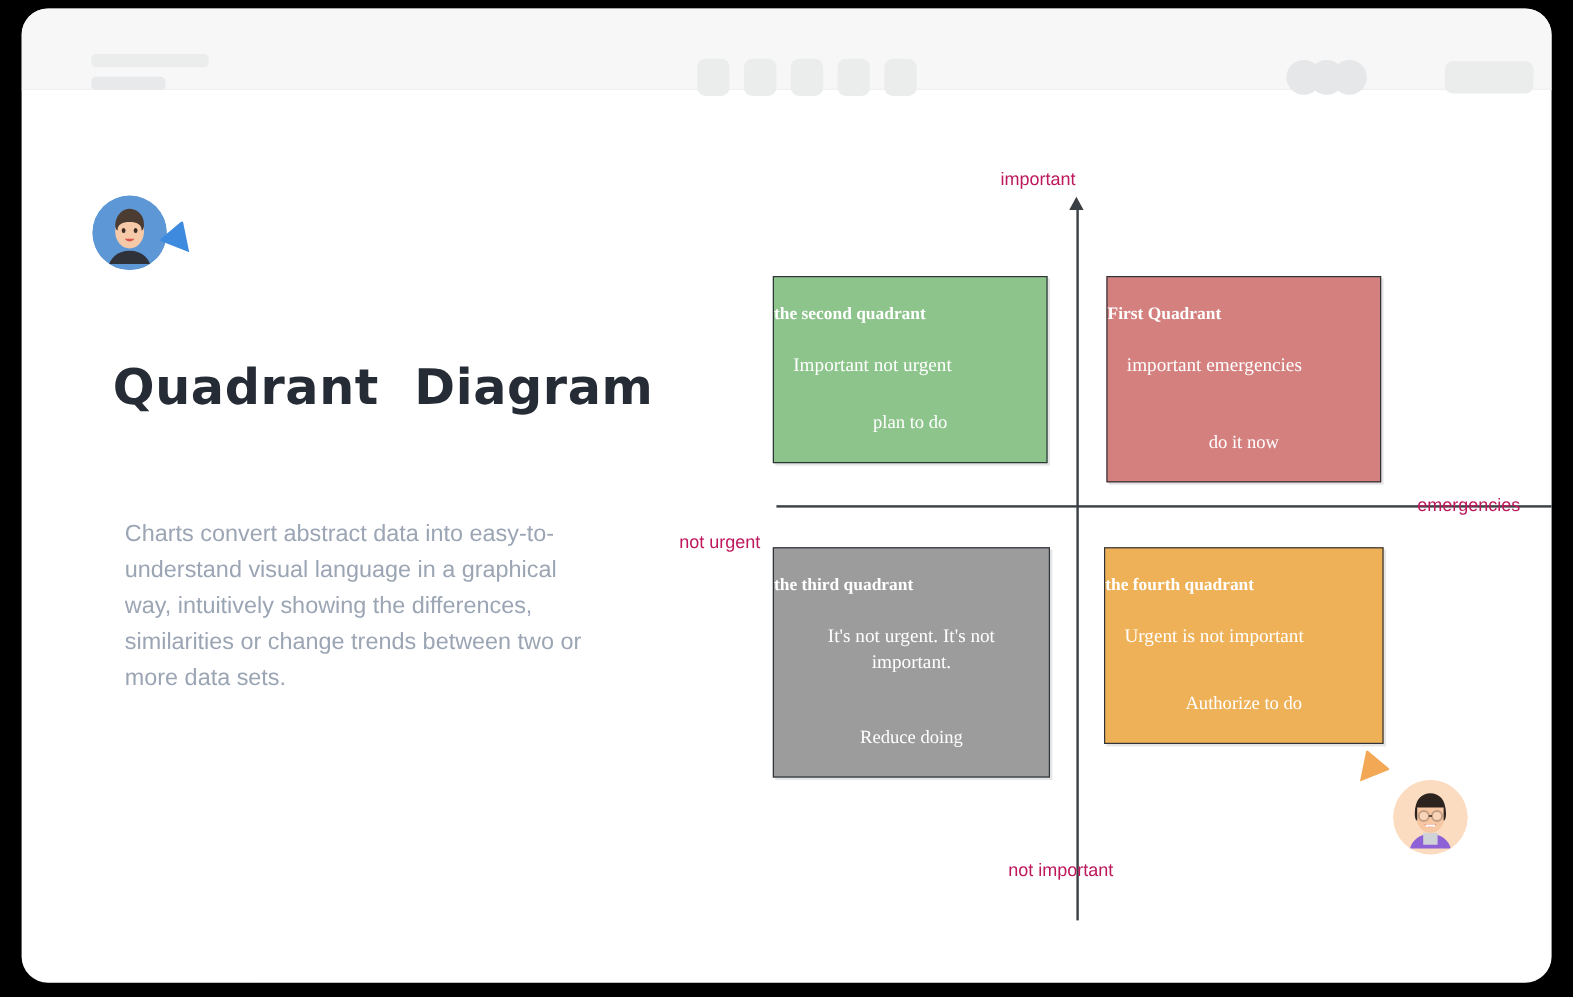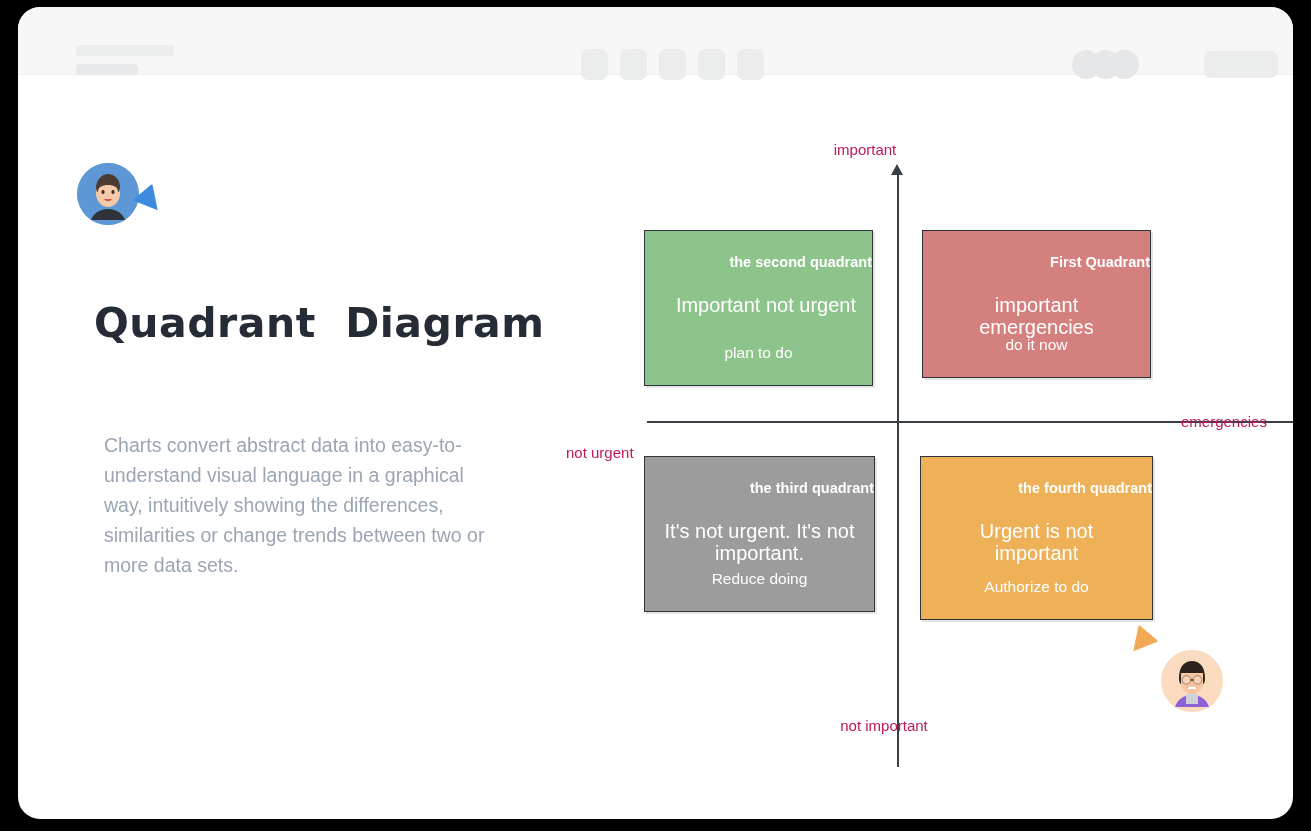--- a/index.html
+++ b/index.html
@@ -127,32 +127,33 @@
   #label-bottom { left: 336px; top: 642px; transform: translateX(-50%); }
   #label-left   { left: 18px;  top: 338px; margin-top: 31px; }
   #label-right  { left: 633px; top: 338px; }
 
   .quadrant {
     position: absolute;
     border: 1.6px solid #2f343a;
     box-shadow: 2px 2px 0 rgba(0,0,0,0.10);
     display: flex;
     flex-direction: column;
-    align-items: flex-end;
+    align-items: flex-start;
     padding-top: 21px;
     color: #ffffff;
     text-align: center;
+    font-family: Liberation Serif, serif;
   }
   .q-title { font-size: 14.5px; font-weight: 700; line-height: 20px; }
-  .q-sub   { font-size: 20px; line-height: 22px; margin-top: 22px; padding: 0 16px; }
+  .q-sub   { font-size: 16px; line-height: 22px; margin-top: 22px; padding: 0 16px; }
   .q-action{ font-size: 15.5px; line-height: 20px; position: absolute; bottom: 22px; left: 0; right: 0; }
 
   #quad-2 { left:  96px; top: 155px; width: 229px; height: 156px; background: #8dc48c; }
-  #quad-1 { left:  374px; top: 155px; width: 229px; height: 148px; background: #d4807f; }
-  #quad-3 { left:  96px; top: 381px; width: 231px; height: 156px; background: #9c9c9c; }
+  #quad-1 { left:  374px; top: 155px; width: 229px; height: 172px; background: #d4807f; }
+  #quad-3 { left:  96px; top: 381px; width: 231px; height: 192px; background: #9c9c9c; }
   #quad-4 { left:  372px; top: 381px; width: 233px; height: 164px; background: #efb košice; }
   #quad-4 { background: #efb póź; }
   #quad-4 { background: #eeb158; }
 
   
   #viewer-badge { position: absolute; left: 580px; top: 555px; width: 110px; height: 80px; }
   #viewer-cursor {
     position: absolute; left: 0; top: 0;
     width: 0; height: 0;
     border-left: 13px solid transparent;

